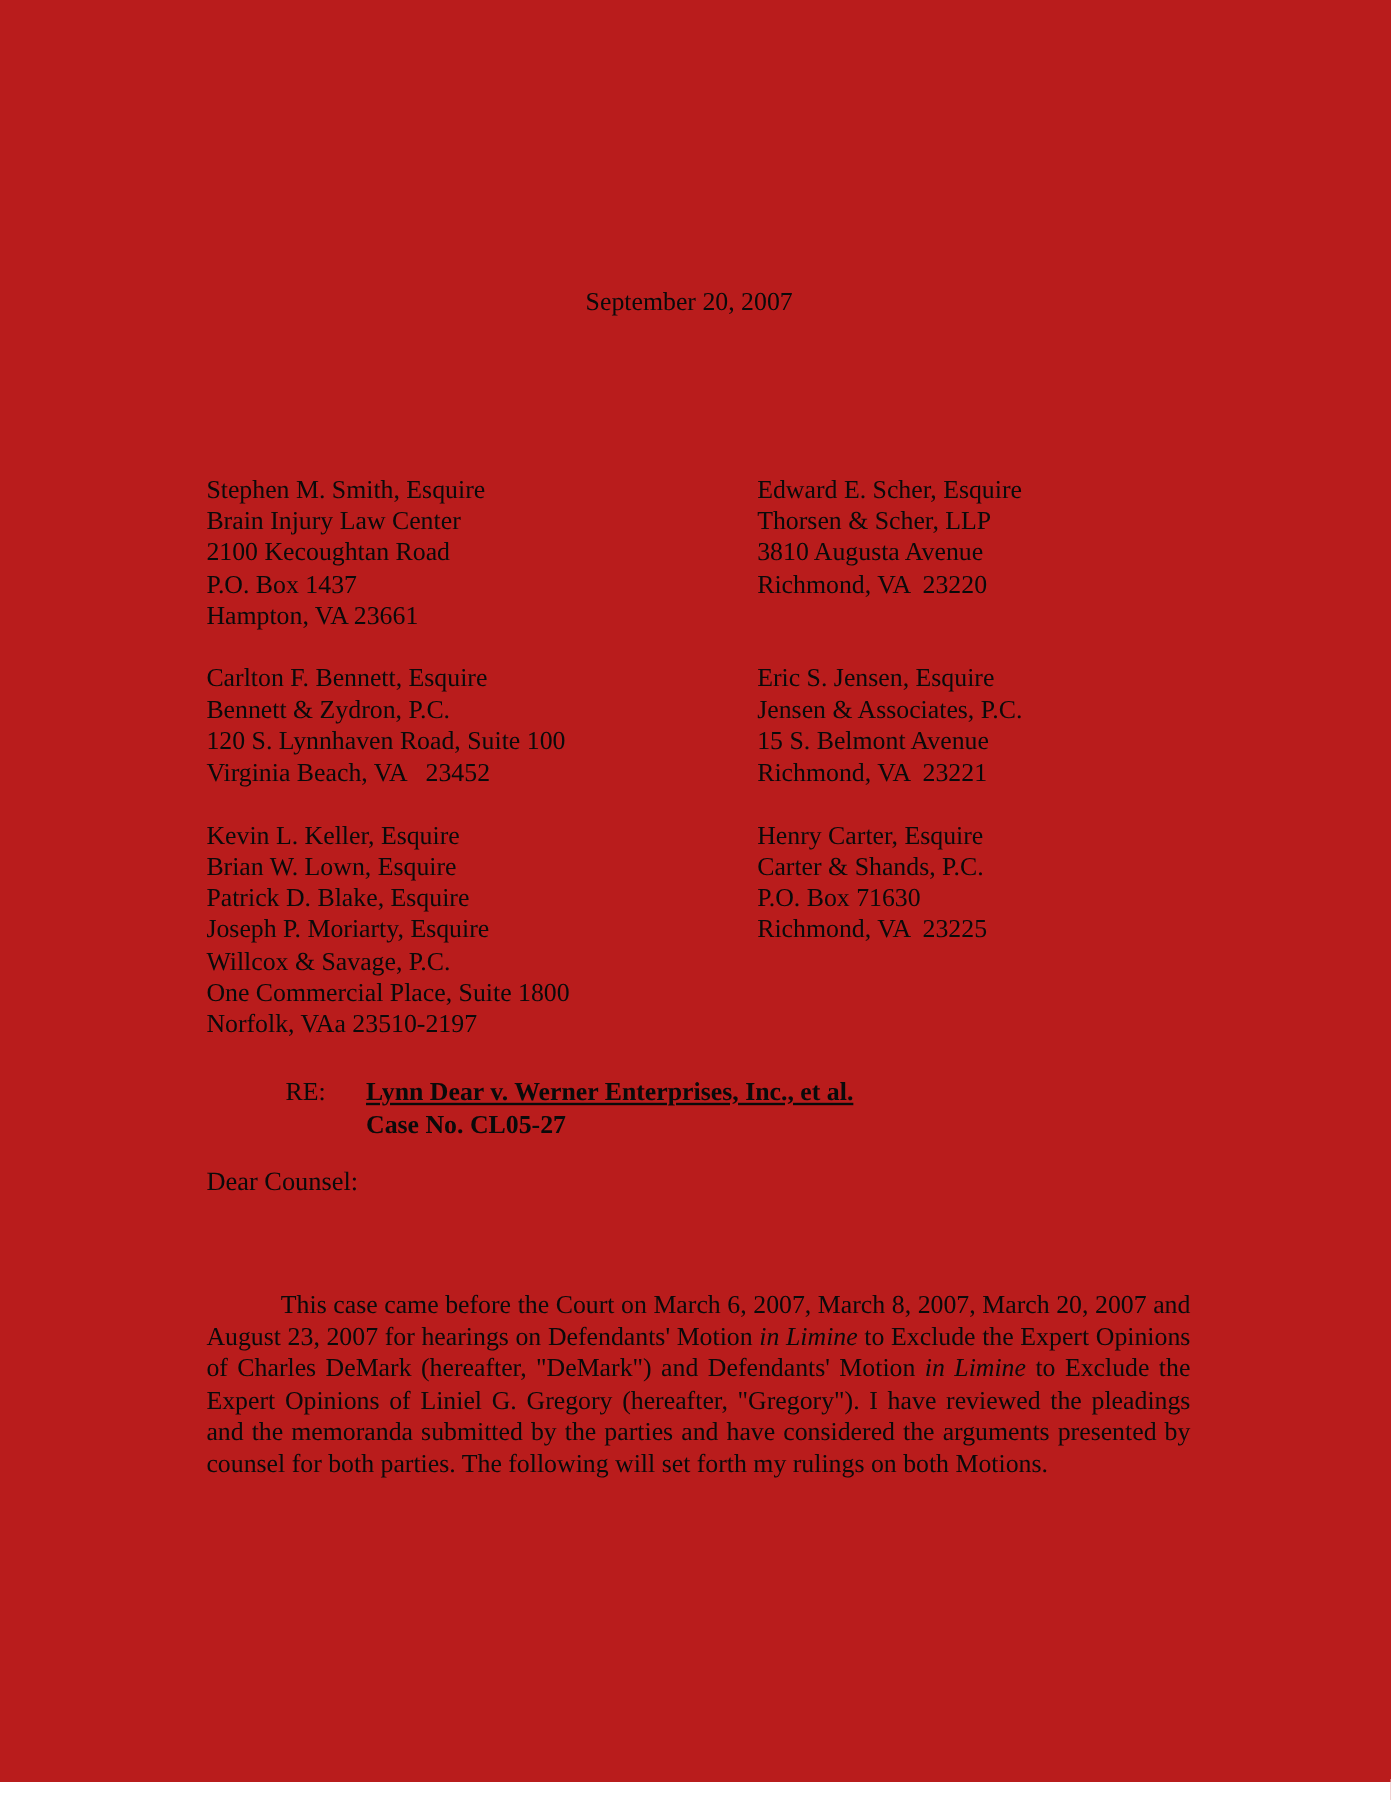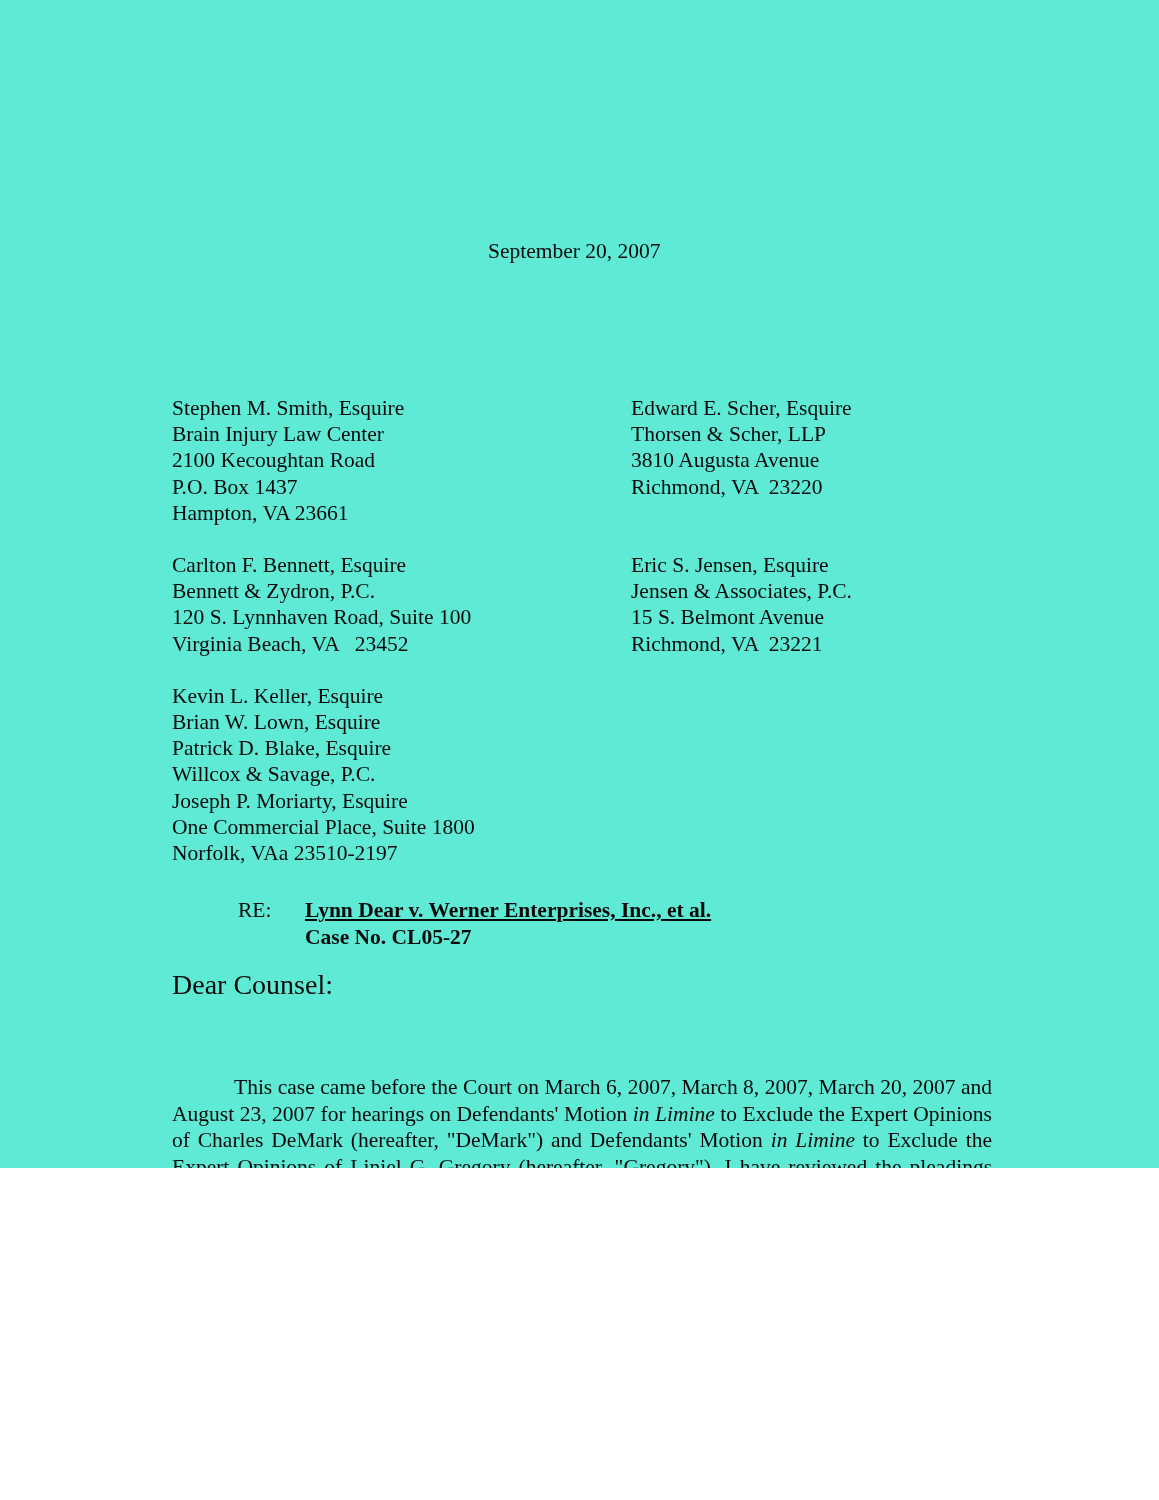--- a/index.html
+++ b/index.html
@@ -8,22 +8,22 @@
     padding: 0;
     background: #ffffff;
   }
   body {
     font-family: "Liberation Serif", "DejaVu Serif", serif;
     color: #0a0a0a;
   }
   .page {
     position: relative;
     width: 1159px;
-    height: 1168px;
-    background: #5eead4;
+    height: 1485px;
+    background: #b91c1c;
     overflow: hidden;
     box-sizing: border-box;
   }
 
   
   .date-line {
     position: absolute;
     left: 488px;
     top: 238px;
     font-size: 21.5px;
@@ -89,21 +89,21 @@
   .re-case-no {
     font-weight: bold;
     white-space: nowrap;
   }
 
   
   .salutation {
     position: absolute;
     left: 172px;
     top: 972px;
-    font-size: 28px;
+    font-size: 22px;
     line-height: 26.5px;
   }
 
   
   .body-block {
     position: absolute;
     left: 172px;
     top: 1074px;
     width: 820px;
   }
@@ -167,24 +167,30 @@
           <div>&nbsp;</div>
           <div>&nbsp;</div>
       </div>
     </div>
 
     <div class="recipient-row">
       <div class="addr-block col-left">
         <div class="addr-line">Kevin L. Keller, Esquire</div>
         <div class="addr-line">Brian W. Lown, Esquire</div>
         <div class="addr-line">Patrick D. Blake, Esquire</div>
+        <div class="addr-line">Joseph P. Moriarty, Esquire</div>
         <div class="addr-line">Willcox &amp; Savage, P.C.</div>
-        <div class="addr-line">Joseph P. Moriarty, Esquire</div>
         <div class="addr-line">One Commercial Place, Suite 1800</div>
         <div class="addr-line">Norfolk, VAa 23510-2197</div>
+      </div>
+      <div class="addr-block col-right">
+        <div class="addr-line">Henry Carter, Esquire</div>
+        <div class="addr-line">Carter &amp; Shands, P.C.</div>
+        <div class="addr-line">P.O. Box 71630</div>
+        <div class="addr-line">Richmond, VA  23225</div>
       </div>
       <div class="row-spacer">
         <div>&nbsp;</div>
           <div>&nbsp;</div>
           <div>&nbsp;</div>
           <div>&nbsp;</div>
         <div>&nbsp;</div>
           <div>&nbsp;</div>
           <div>&nbsp;</div>
       </div>

